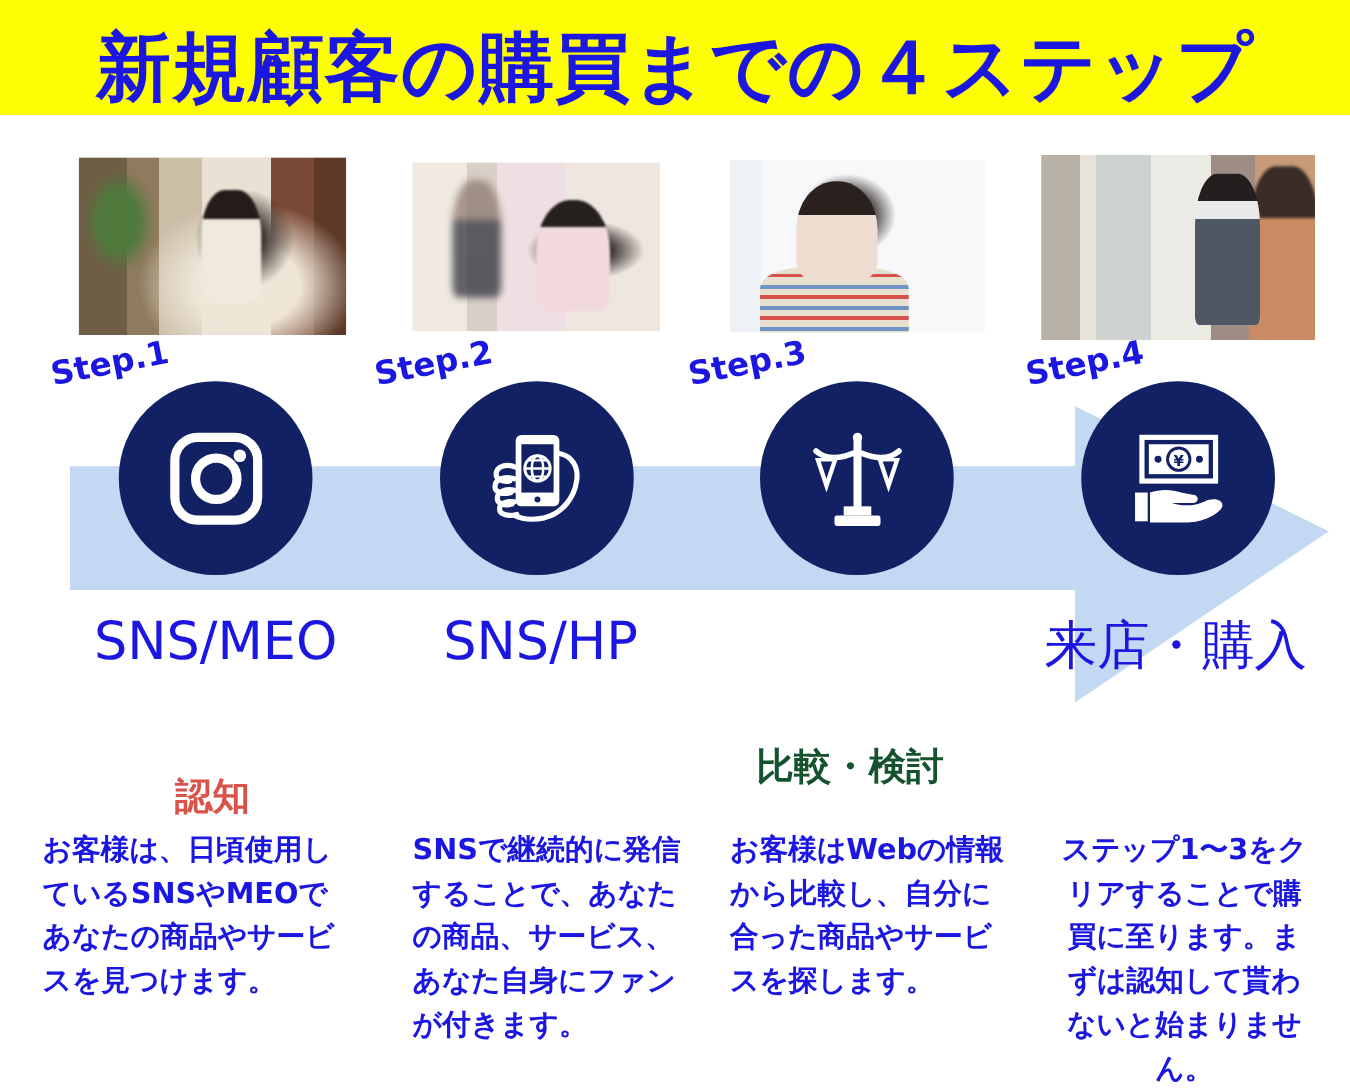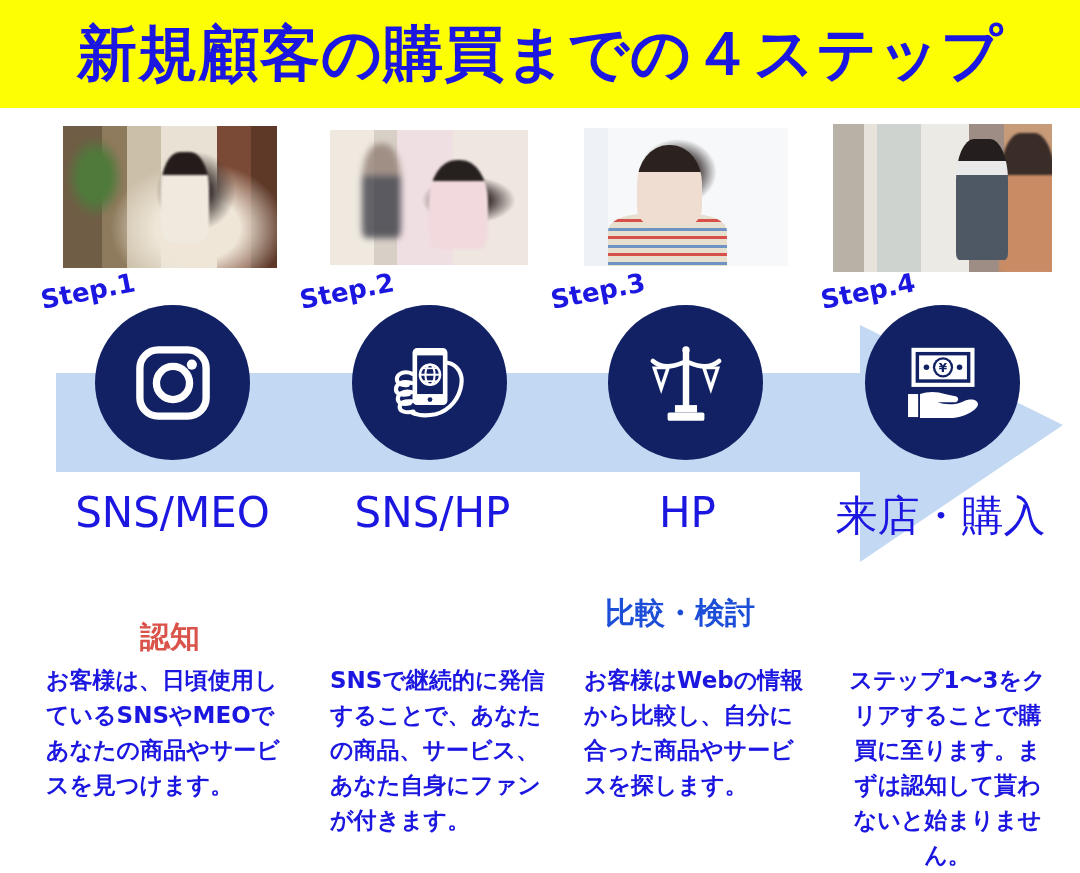--- a/index.html
+++ b/index.html
@@ -6,21 +6,21 @@
   body{
     width:1080px;height:873px;
     background:#ffffff;
     font-family:"Liberation Sans","DejaVu Sans",sans-serif;
     overflow:hidden;position:relative;
   }
   .stage{position:relative;width:1080px;height:873px;}
 
   
   .title-banner{
-    position:absolute;left:0;top:0;width:1080px;height:108px;
+    position:absolute;left:0;top:0;width:1080px;height:92px;
     background:#fdfd04;
   }
   .title-text{
     position:absolute;left:0;top:0;width:1080px;height:108px;
     display:flex;align-items:center;justify-content:center;
     color:#1b16e0;
     font-family:"DejaVu Sans","Liberation Sans",sans-serif;
     font-weight:bold;
     font-size:60px;
     letter-spacing:1px;
@@ -120,21 +120,21 @@
   
   .stage-head{
     position:absolute;
     font-family:"DejaVu Sans","Liberation Sans",sans-serif;
     font-weight:bold;
     font-size:30px;
     text-align:center;
     white-space:nowrap;
   }
   .head-red{color:#d9534a;}
-  .head-navy{color:#1d4ed8;font-family:Liberation Mono, monospace;}
+  .head-navy{color:#14532d;font-family:Liberation Mono, monospace;}
 
   
   .body-col{
     position:absolute;
     color:#1b16e0;
     font-family:"DejaVu Sans","Liberation Sans",sans-serif;
     font-weight:bold;
     font-size:23px;
     line-height:1.52;
     letter-spacing:0px;
@@ -221,24 +221,23 @@
       <circle cx="32" cy="33" r="3" fill="#112163"></circle>
       <circle cx="68" cy="33" r="3" fill="#112163"></circle>
       <rect x="12" y="62" width="11" height="25" fill="#ffffff"></rect>
       <path d="M25 62 C33 59 44 59 52 62 L62 64 C68 64 68 71 62 71 L44 71
                C52 74 64 74 72 70 C80 66 88 68 88 73 C88 79 72 88 58 88 L25 88 Z" fill="#ffffff"></path>
     </svg>
   </div>
 
   <div class="svc-label" style="left:290px;top:488px;width:285px;">SNS/HP</div>
   <div class="svc-label" style="left:30px;top:488px;width:285px;">SNS/MEO</div>
-  <div class="svc-label" style="left:545px;top:488px;width:285px;">HP</div>
   <div class="svc-label" style="left:798px;top:488px;width:285px;">来店・購入</div>
 
   <div class="stage-head head-red" style="left:30px;top:593px;width:280px;margin-top:24px;">認知</div>
   <div class="stage-head head-navy" style="left:540px;top:593px;width:280px;">比較・検討</div>
 
-  <div class="body-col" style="left:46px;top:663px;width:250px;">お客様は、日頃使用しているSNSやMEOであなたの商品やサービスを見つけます。</div>
+  <div class="body-col" style="left:34px;top:663px;width:250px;">お客様は、日頃使用しているSNSやMEOであなたの商品やサービスを見つけます。</div>
   <div class="body-col" style="left:584px;top:663px;width:230px;">お客様はWebの情報から比較し、自分に合った商品やサービスを探します。</div>
   <div class="body-col" style="left:330px;top:663px;width:228px;">SNSで継続的に発信することで、あなたの商品、サービス、あなた自身にファンが付きます。</div>
   <div class="body-col" style="left:845px;top:663px;width:205px;text-align:center;">ステップ1〜3をクリアすることで購買に至ります。まずは認知して貰わないと始まりません。</div>
 
 </div>
 
 </body></html>

